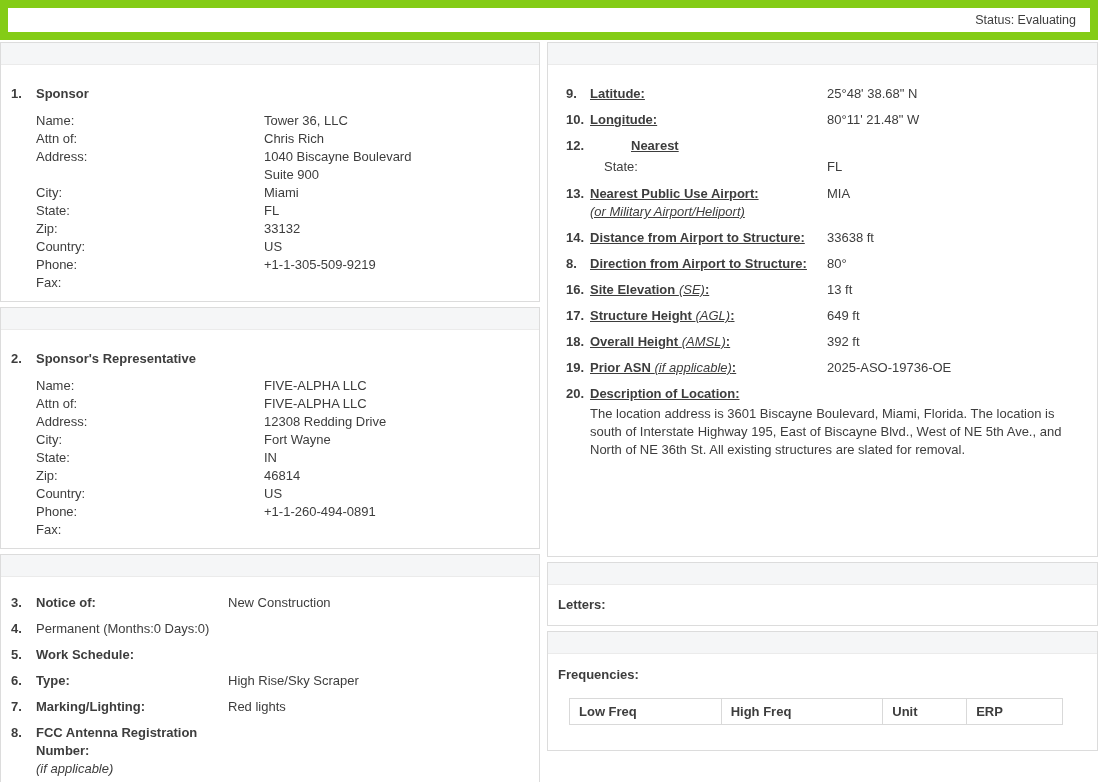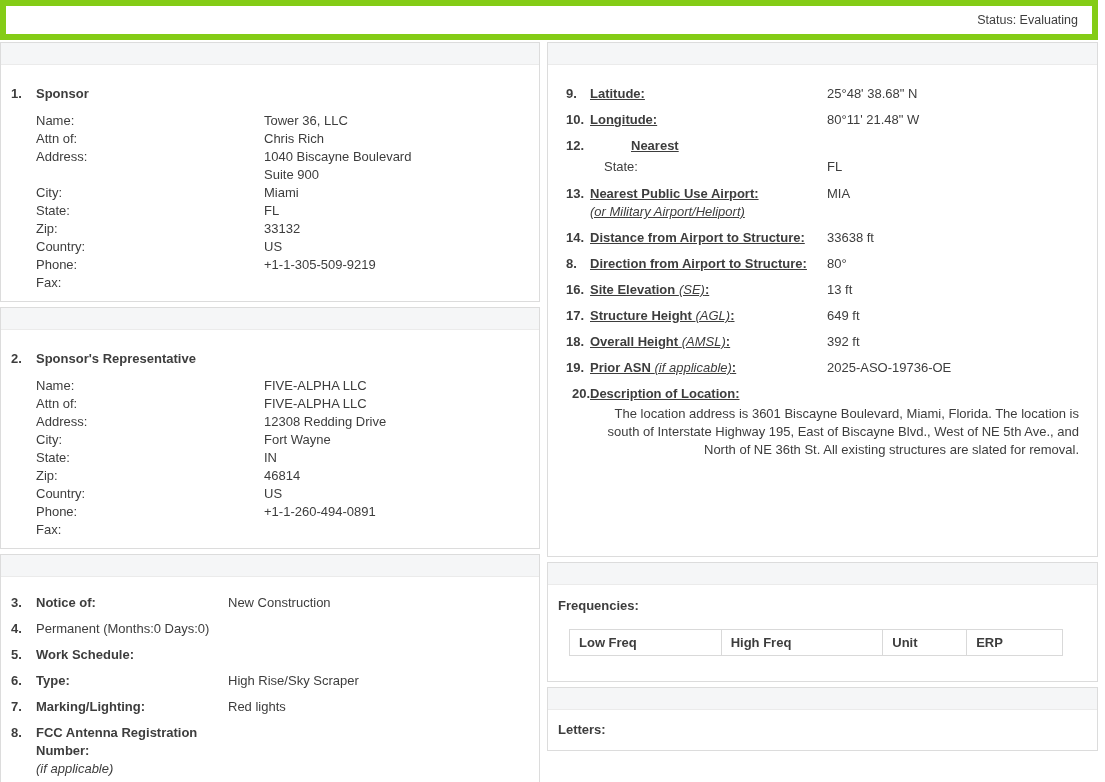--- a/index.html
+++ b/index.html
@@ -6,21 +6,21 @@
   html,body { margin:0; padding:0; }
   body {
     width:1105px; height:782px; overflow:hidden;
     background:#ffffff; color:#3d3d3d;
     font-family:"Liberation Sans", sans-serif;
     font-size:13px;
   }
   
   .statusbar {
     width:1098px; height:40px;
-    border:6px solid #84cc16;
+    border:8px solid #84cc16;
     display:flex; align-items:center; justify-content:flex-end;
     padding-right:14px; background:#fff;
     font-size:12.5px;
   }
   
   .content { display:flex; gap:7px; padding-top:2px; width:1098px; }
   .col { display:flex; flex-direction:column; gap:5px; }
   .col-left  { width:540px; }
   .col-right { width:551px; }
 
@@ -48,21 +48,21 @@
   .pb-location { padding:20px 18px 12px 18px; }
   .rrow { display:flex; line-height:18px; margin-bottom:8px; }
   .rnum { width:24px; font-weight:bold; flex:none; }
   .rlabel { width:237px; font-weight:bold; flex:none;text-decoration:underline; }
   .rvalue { white-space:nowrap; }
   .it { font-style:italic; font-weight:normal; }
   .nearest-block { margin-bottom:8px; }
   .nearest-head { display:flex; line-height:18px; margin-bottom:2px;gap:41px; }
   .subrow { display:flex; margin-left:38px; line-height:20px; }
   .sublabel { width:223px; }
-  .desc-block { margin-bottom:8px;text-align:right; }
+  .desc-block { margin-bottom:8px; }
   .desc-head { display:flex; line-height:18px; margin-bottom:2px; }
   .para { margin-left:24px; line-height:18px; }
 
   .pb-freq { padding:13px 18px 14px 10px; }
   .freq-label { font-weight:bold; line-height:16px; }
   table.freq { border-collapse:collapse; margin:15px 0 0 11px; width:494px; }
   table.freq th {
     border:1px solid #d9d9d9; font-weight:bold; text-align:left;
     padding:5px 9px; font-size:13px; background:#fff;
   }
@@ -300,20 +300,27 @@
 
         <div class="desc-block">
           <div class="desc-head">
             <span class="rnum">20.</span>
             <span class="rlabel" style="width:auto">Description of Location:</span>
           </div>
           <div class="para">The location address is 3601 Biscayne Boulevard, Miami, Florida. The location is south of Interstate Highway 195, East of Biscayne Blvd., West of NE 5th Ave., and North of NE 36th St. All existing structures are slated for removal.</div>
         </div>
 
 
+      </div>
+    </section>
+
+    <section class="panel" style="min-height:57px">
+      <div class="panel-strip"></div>
+      <div class="panel-body pb-letters">
+        <div class="letters-label">Letters:</div>
       </div>
     </section>
 
     <section class="panel" style="min-height:120px">
       <div class="panel-strip"></div>
       <div class="panel-body pb-freq">
         <div class="freq-label">Frequencies:</div>
         <table class="freq">
           <thead>
             <tr>
@@ -321,23 +328,16 @@
               <th class="c1">High Freq</th>
               <th class="c2">Unit</th>
               <th class="c3">ERP</th>
             </tr>
           </thead>
           <tbody></tbody>
         </table>
       </div>
     </section>
 
-    <section class="panel" style="min-height:57px">
-      <div class="panel-strip"></div>
-      <div class="panel-body pb-letters">
-        <div class="letters-label">Letters:</div>
-      </div>
-    </section>
-
   </div>
 </div>
 
 <div class="bottom-rule"></div>
 
 </body></html>

